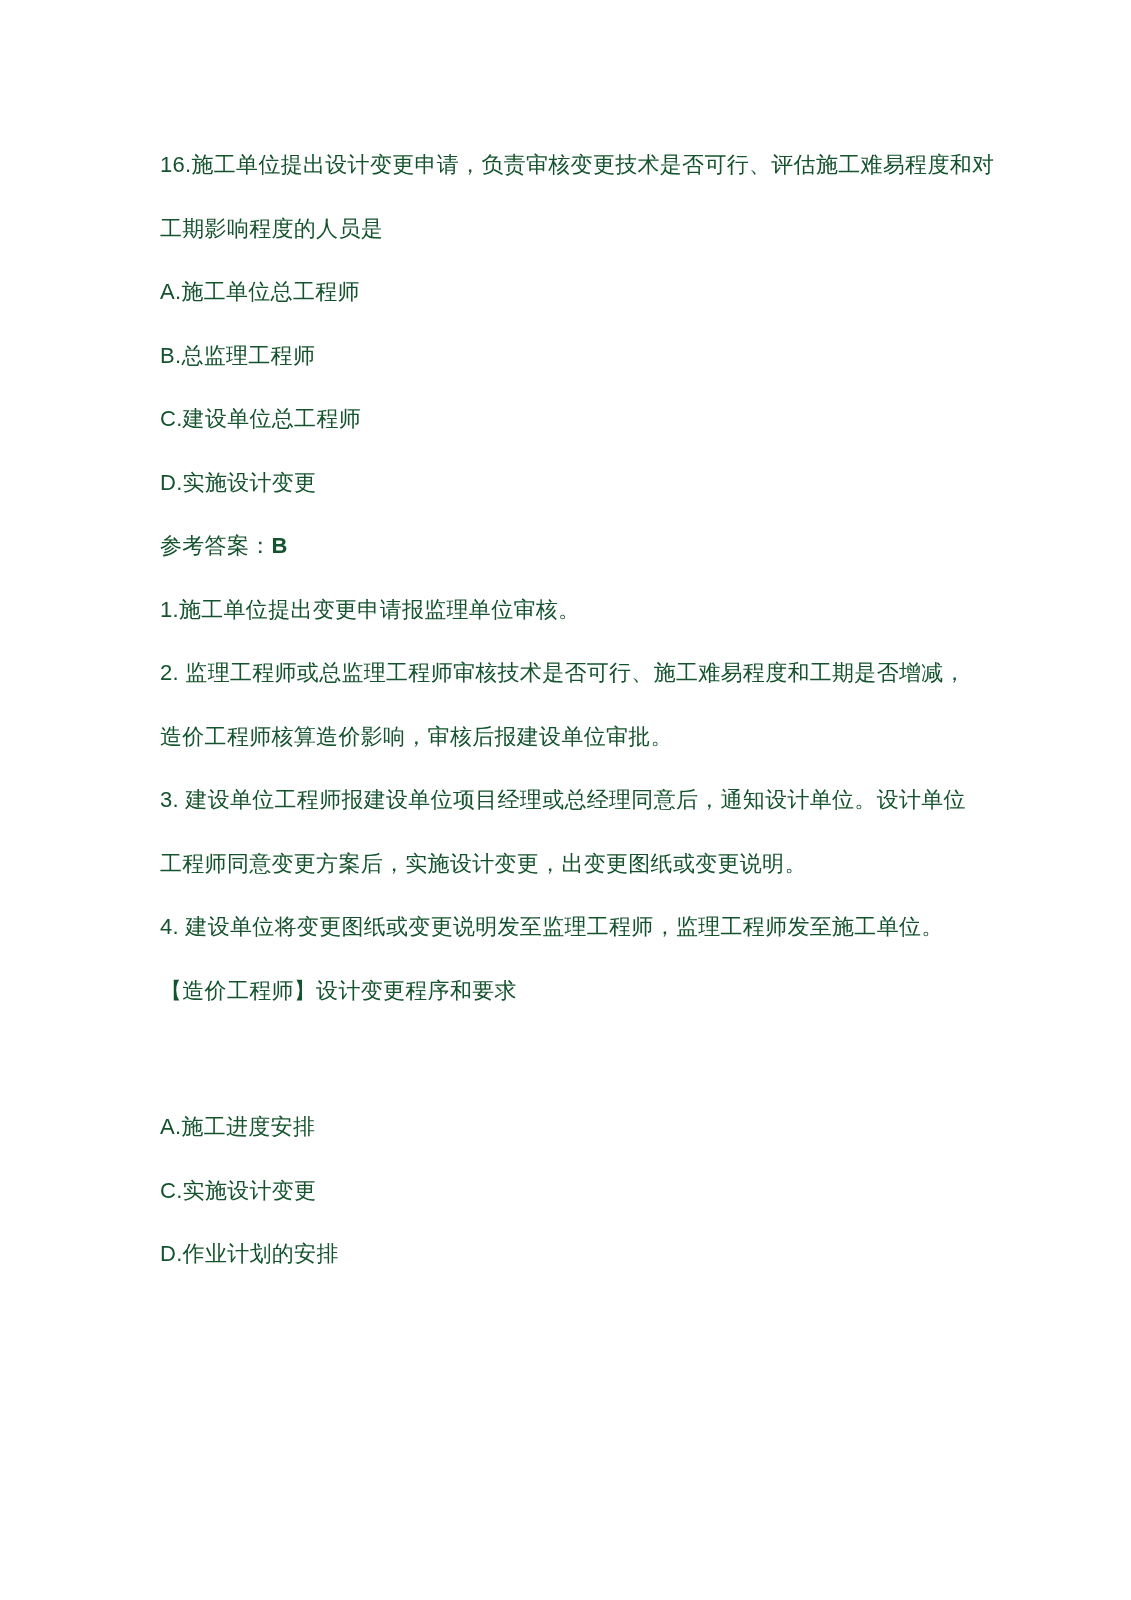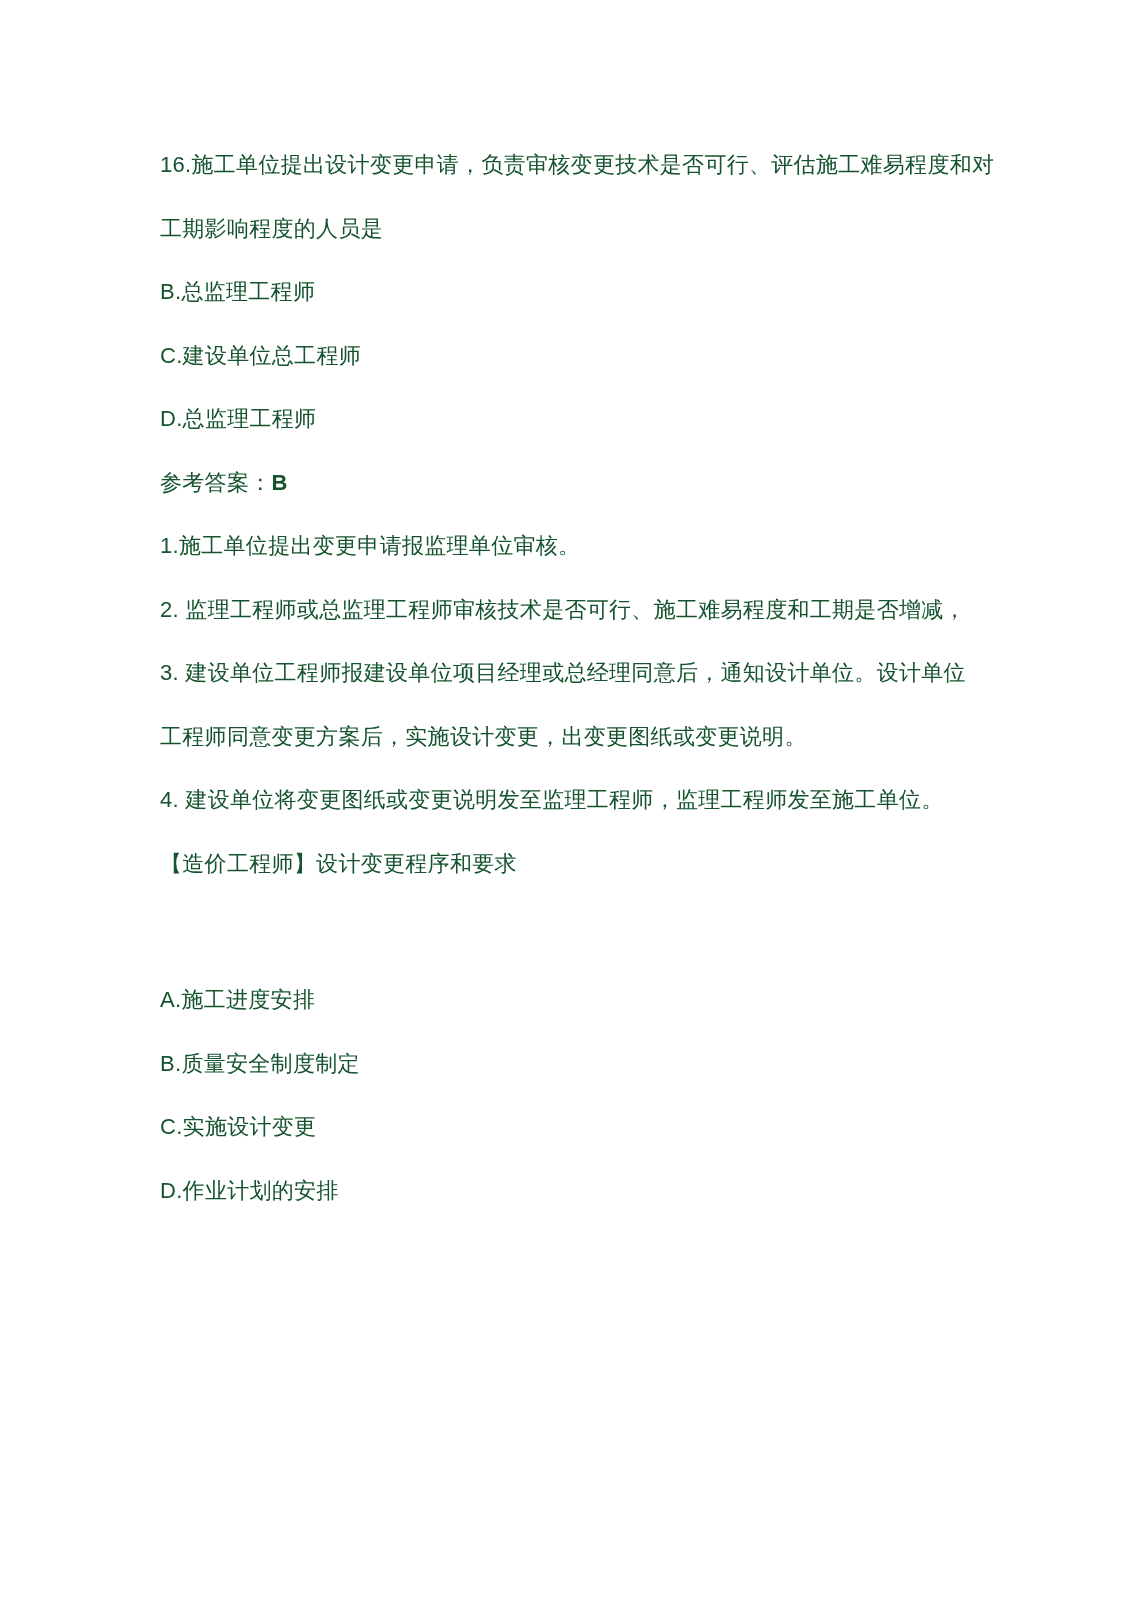--- a/index.html
+++ b/index.html
@@ -42,35 +42,36 @@
 </style>
 </head>
 <body>
 
 <div class="page">
   <div class="content">
 
     <p class="line">16.施工单位提出设计变更申请，负责审核变更技术是否可行、评估施工难易程度和对</p>
     <p class="line">工期影响程度的人员是</p>
 
+    <p class="line">A.施工单位总工程师</p>
     <p class="line">B.总监理工程师</p>
     <p class="line">C.建设单位总工程师</p>
-    <p class="line">D.总监理工程师</p>
+    <p class="line">D.实施设计变更</p>
 
     <p class="line"><span>参考答案：</span><span class="answer-value">B</span></p>
 
     <p class="line">1.施工单位提出变更申请报监理单位审核。</p>
     <p class="line">2. 监理工程师或总监理工程师审核技术是否可行、施工难易程度和工期是否增减，</p>
+    <p class="line">造价工程师核算造价影响，审核后报建设单位审批。</p>
     <p class="line">3. 建设单位工程师报建设单位项目经理或总经理同意后，通知设计单位。设计单位</p>
     <p class="line">工程师同意变更方案后，实施设计变更，出变更图纸或变更说明。</p>
     <p class="line">4. 建设单位将变更图纸或变更说明发至监理工程师，监理工程师发至施工单位。</p>
 
     <p class="line">【造价工程师】设计变更程序和要求</p>
 
     <div class="block-gap"></div>
 
     <p class="line">A.施工进度安排</p>
-    <p class="line">B.质量安全制度制定</p>
     <p class="line">C.实施设计变更</p>
     <p class="line">D.作业计划的安排</p>
 
   </div>
 </div>
 
 </body></html>

